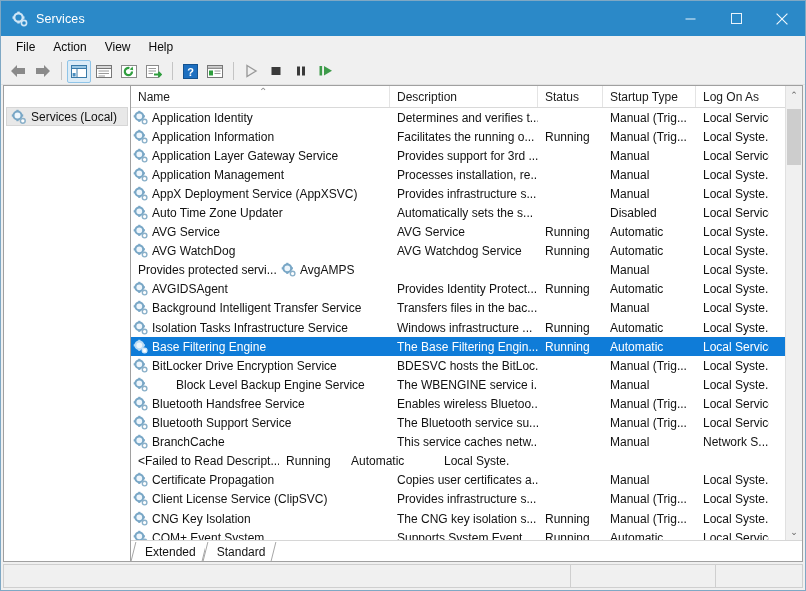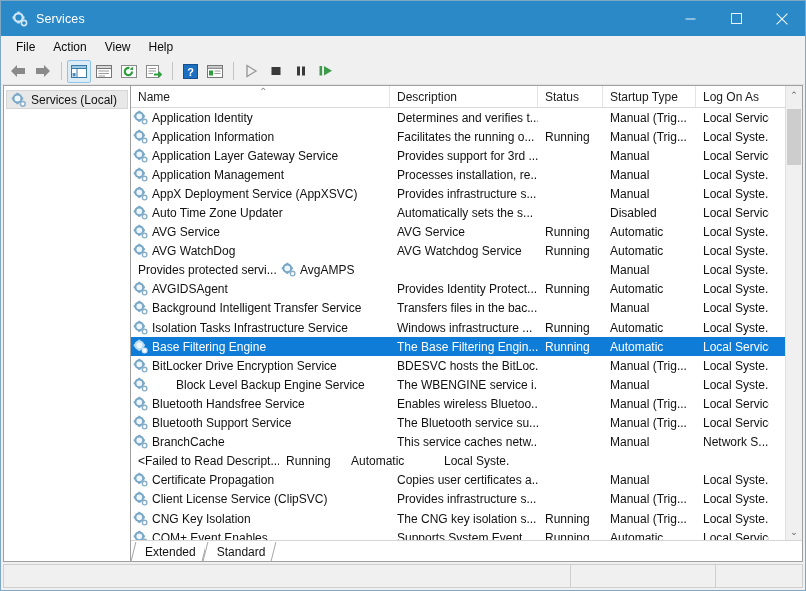--- a/index.html
+++ b/index.html
@@ -95,21 +95,21 @@
     background: #f0f0f0;
     min-height: 0;
     padding: 0 2px;
   }
   .sidebar {
     width: 127px;
     flex: 0 0 127px;
     background: #ffffff;
     border: 1px solid #a0a0a0;
     border-right: none;
-    padding: 4px 0 0 0;
+    padding: 21px 0 0 0;
     overflow: hidden;
   }
   .tree-item {
     display: flex; align-items: center;
     height: 19px;
     margin: 0 2px;
     padding-left: 4px;
     background: #e8e8e8;
     border: 1px solid #d6d6d6;
   }
@@ -784,21 +784,21 @@
               <div class="row">
                 <div class="cell name" style="width: 259px; flex: 0 0 259px;">
                   <span class="svc-icon"><svg width="16" height="16" viewBox="0 0 16 16">
                       <circle cx="6.3" cy="6.3" r="3.9" fill="#eef6fc" stroke="#79a7c6" stroke-width="2"></circle>
                       <rect x="5.2" y="0.8" width="2.2" height="2" fill="#79a7c6"></rect>
                       <rect x="5.2" y="9.9" width="2.2" height="2" fill="#79a7c6"></rect>
                       <rect x="0.7" y="5.2" width="2" height="2.2" fill="#79a7c6"></rect>
                       <rect x="9.9" y="5.2" width="2" height="2.2" fill="#79a7c6"></rect>
                       <circle cx="11.6" cy="11.6" r="2.3" fill="#ffffff" stroke="#8ab0c9" stroke-width="1.4"></circle>
                     </svg></span>
-                  <span>COM+ Event Enables</span>
+                  <span>COM+ Event System</span>
                 </div>
                 <div class="cell" style="width: 148px; flex: 0 0 148px;">Supports System Event ...</div>
                 <div class="cell" style="width: 65px; flex: 0 0 65px;">Running</div>
                 <div class="cell" style="width: 93px; flex: 0 0 93px;">Automatic</div>
                 <div class="cell" style="width: 73px; flex: 0 0 73px;">Local Service</div>
               </div>
             </div>
 
         </div>
 

